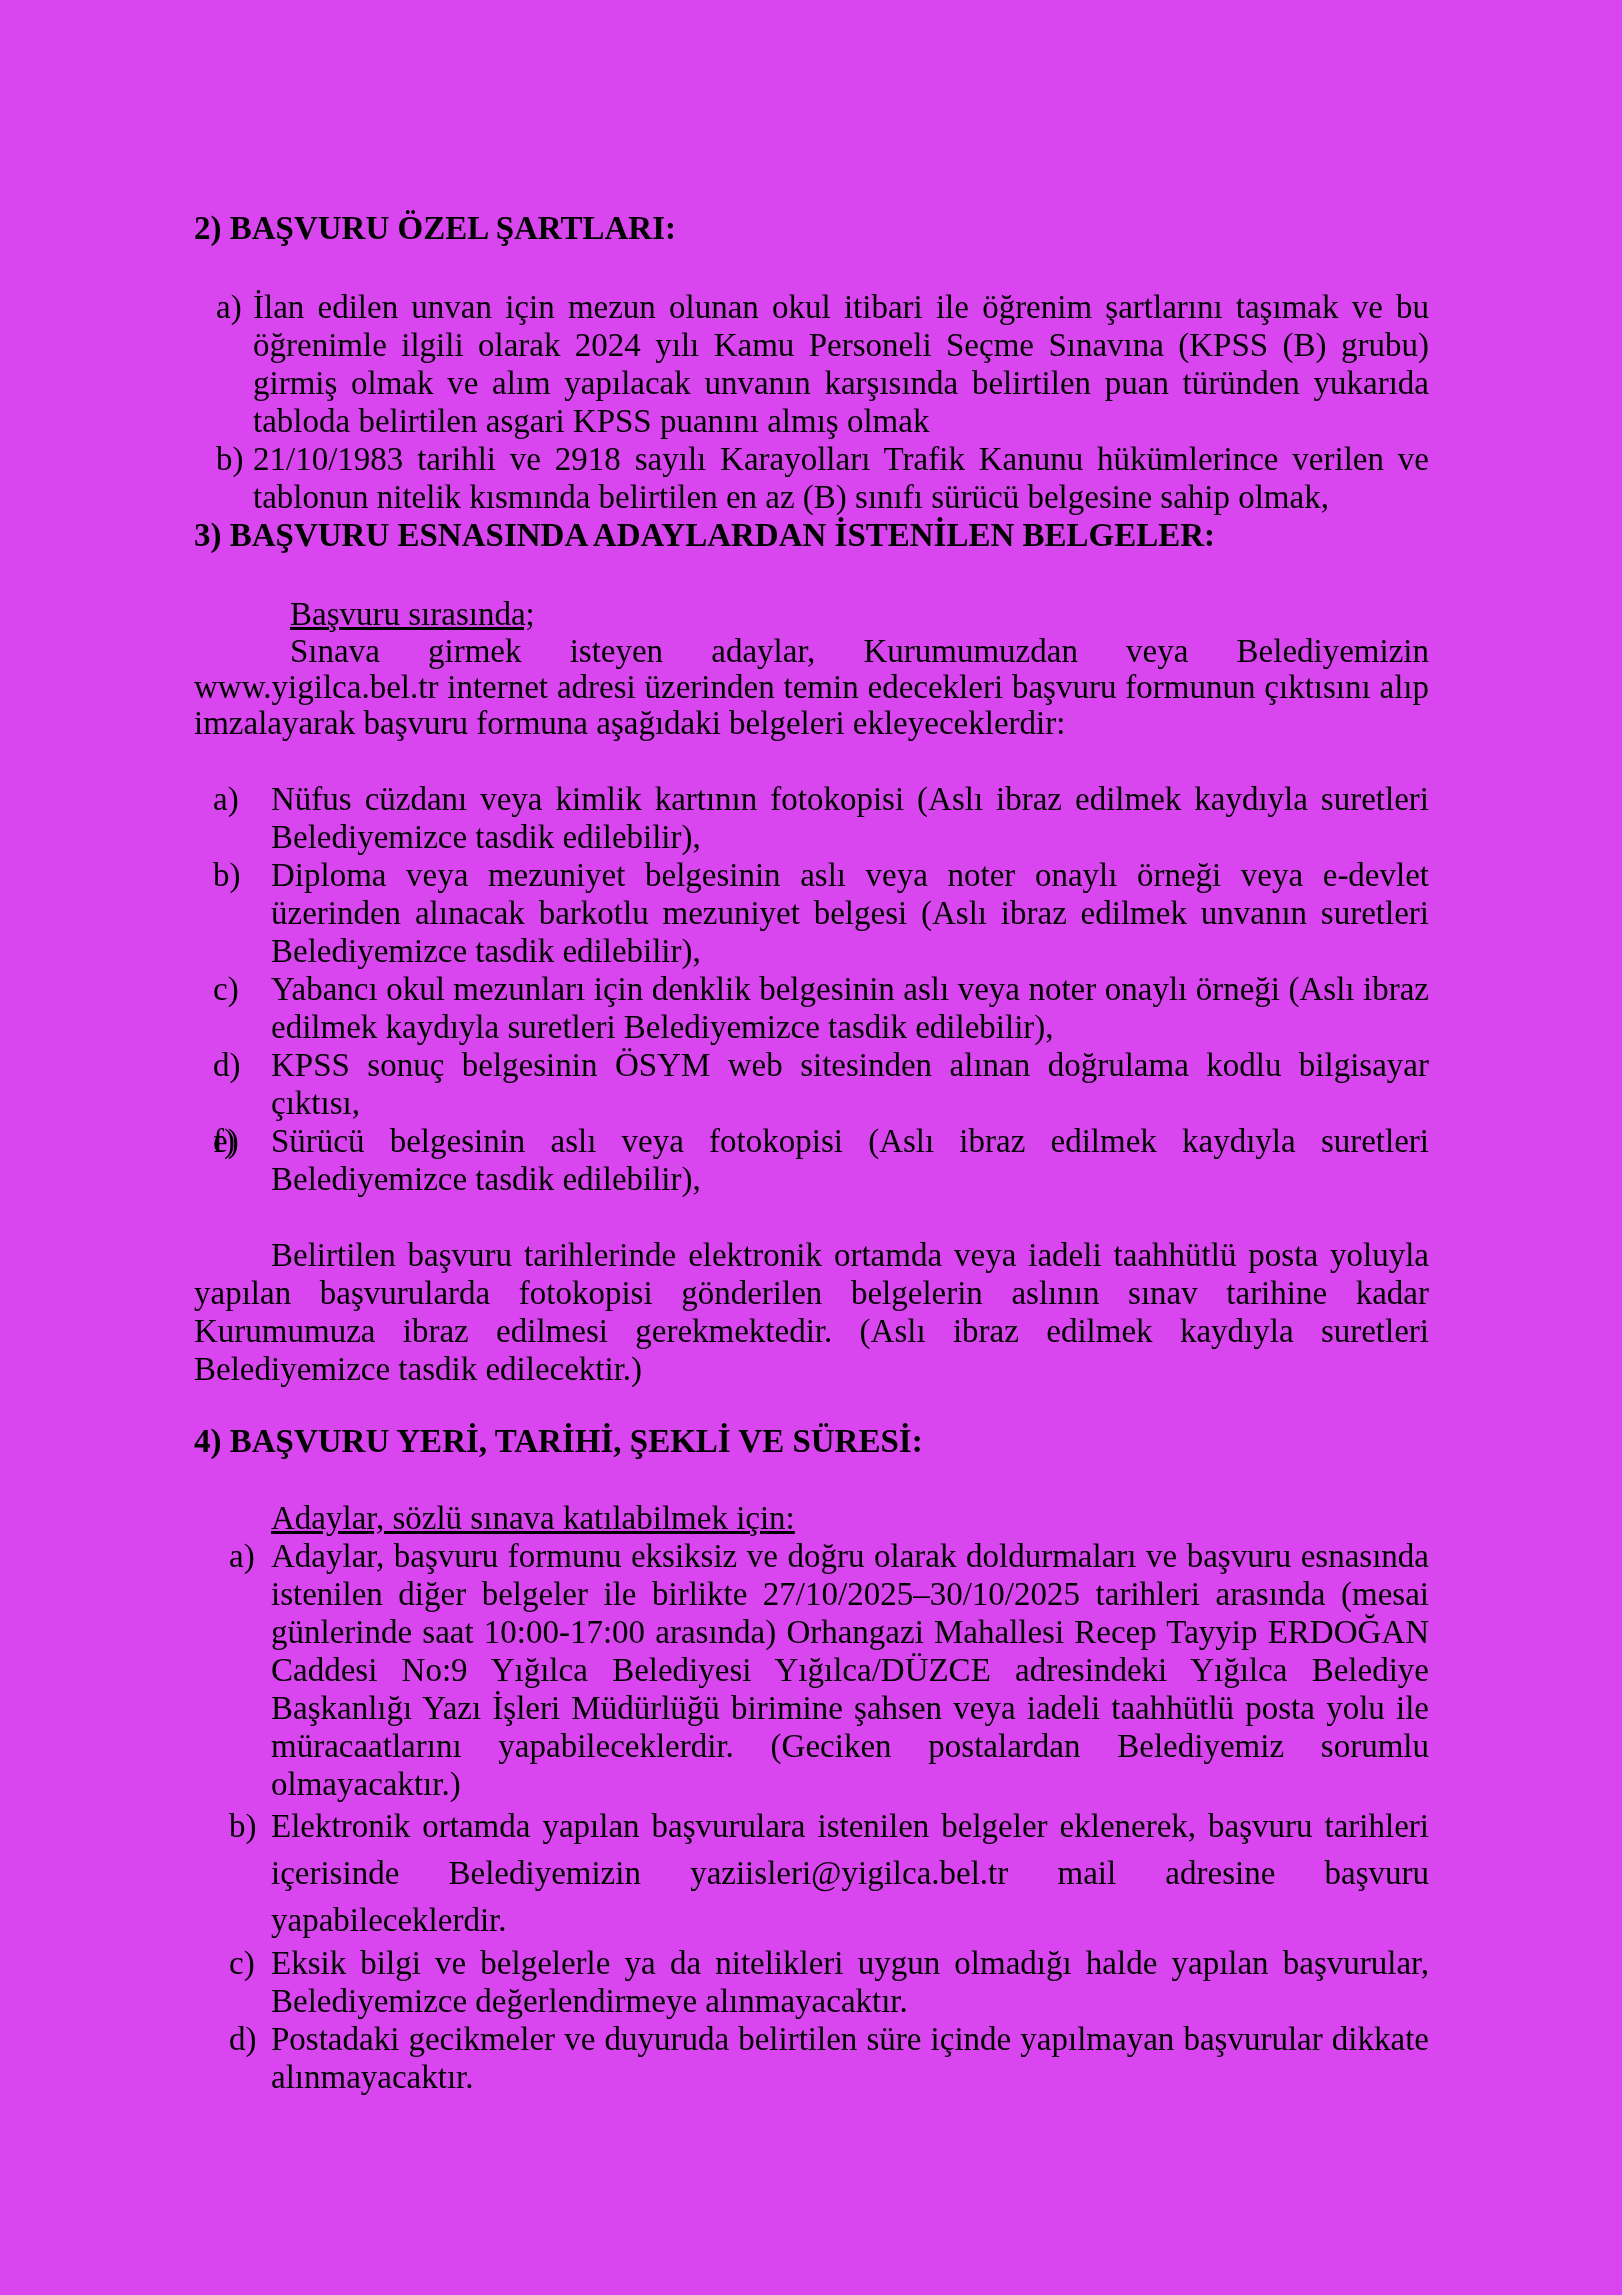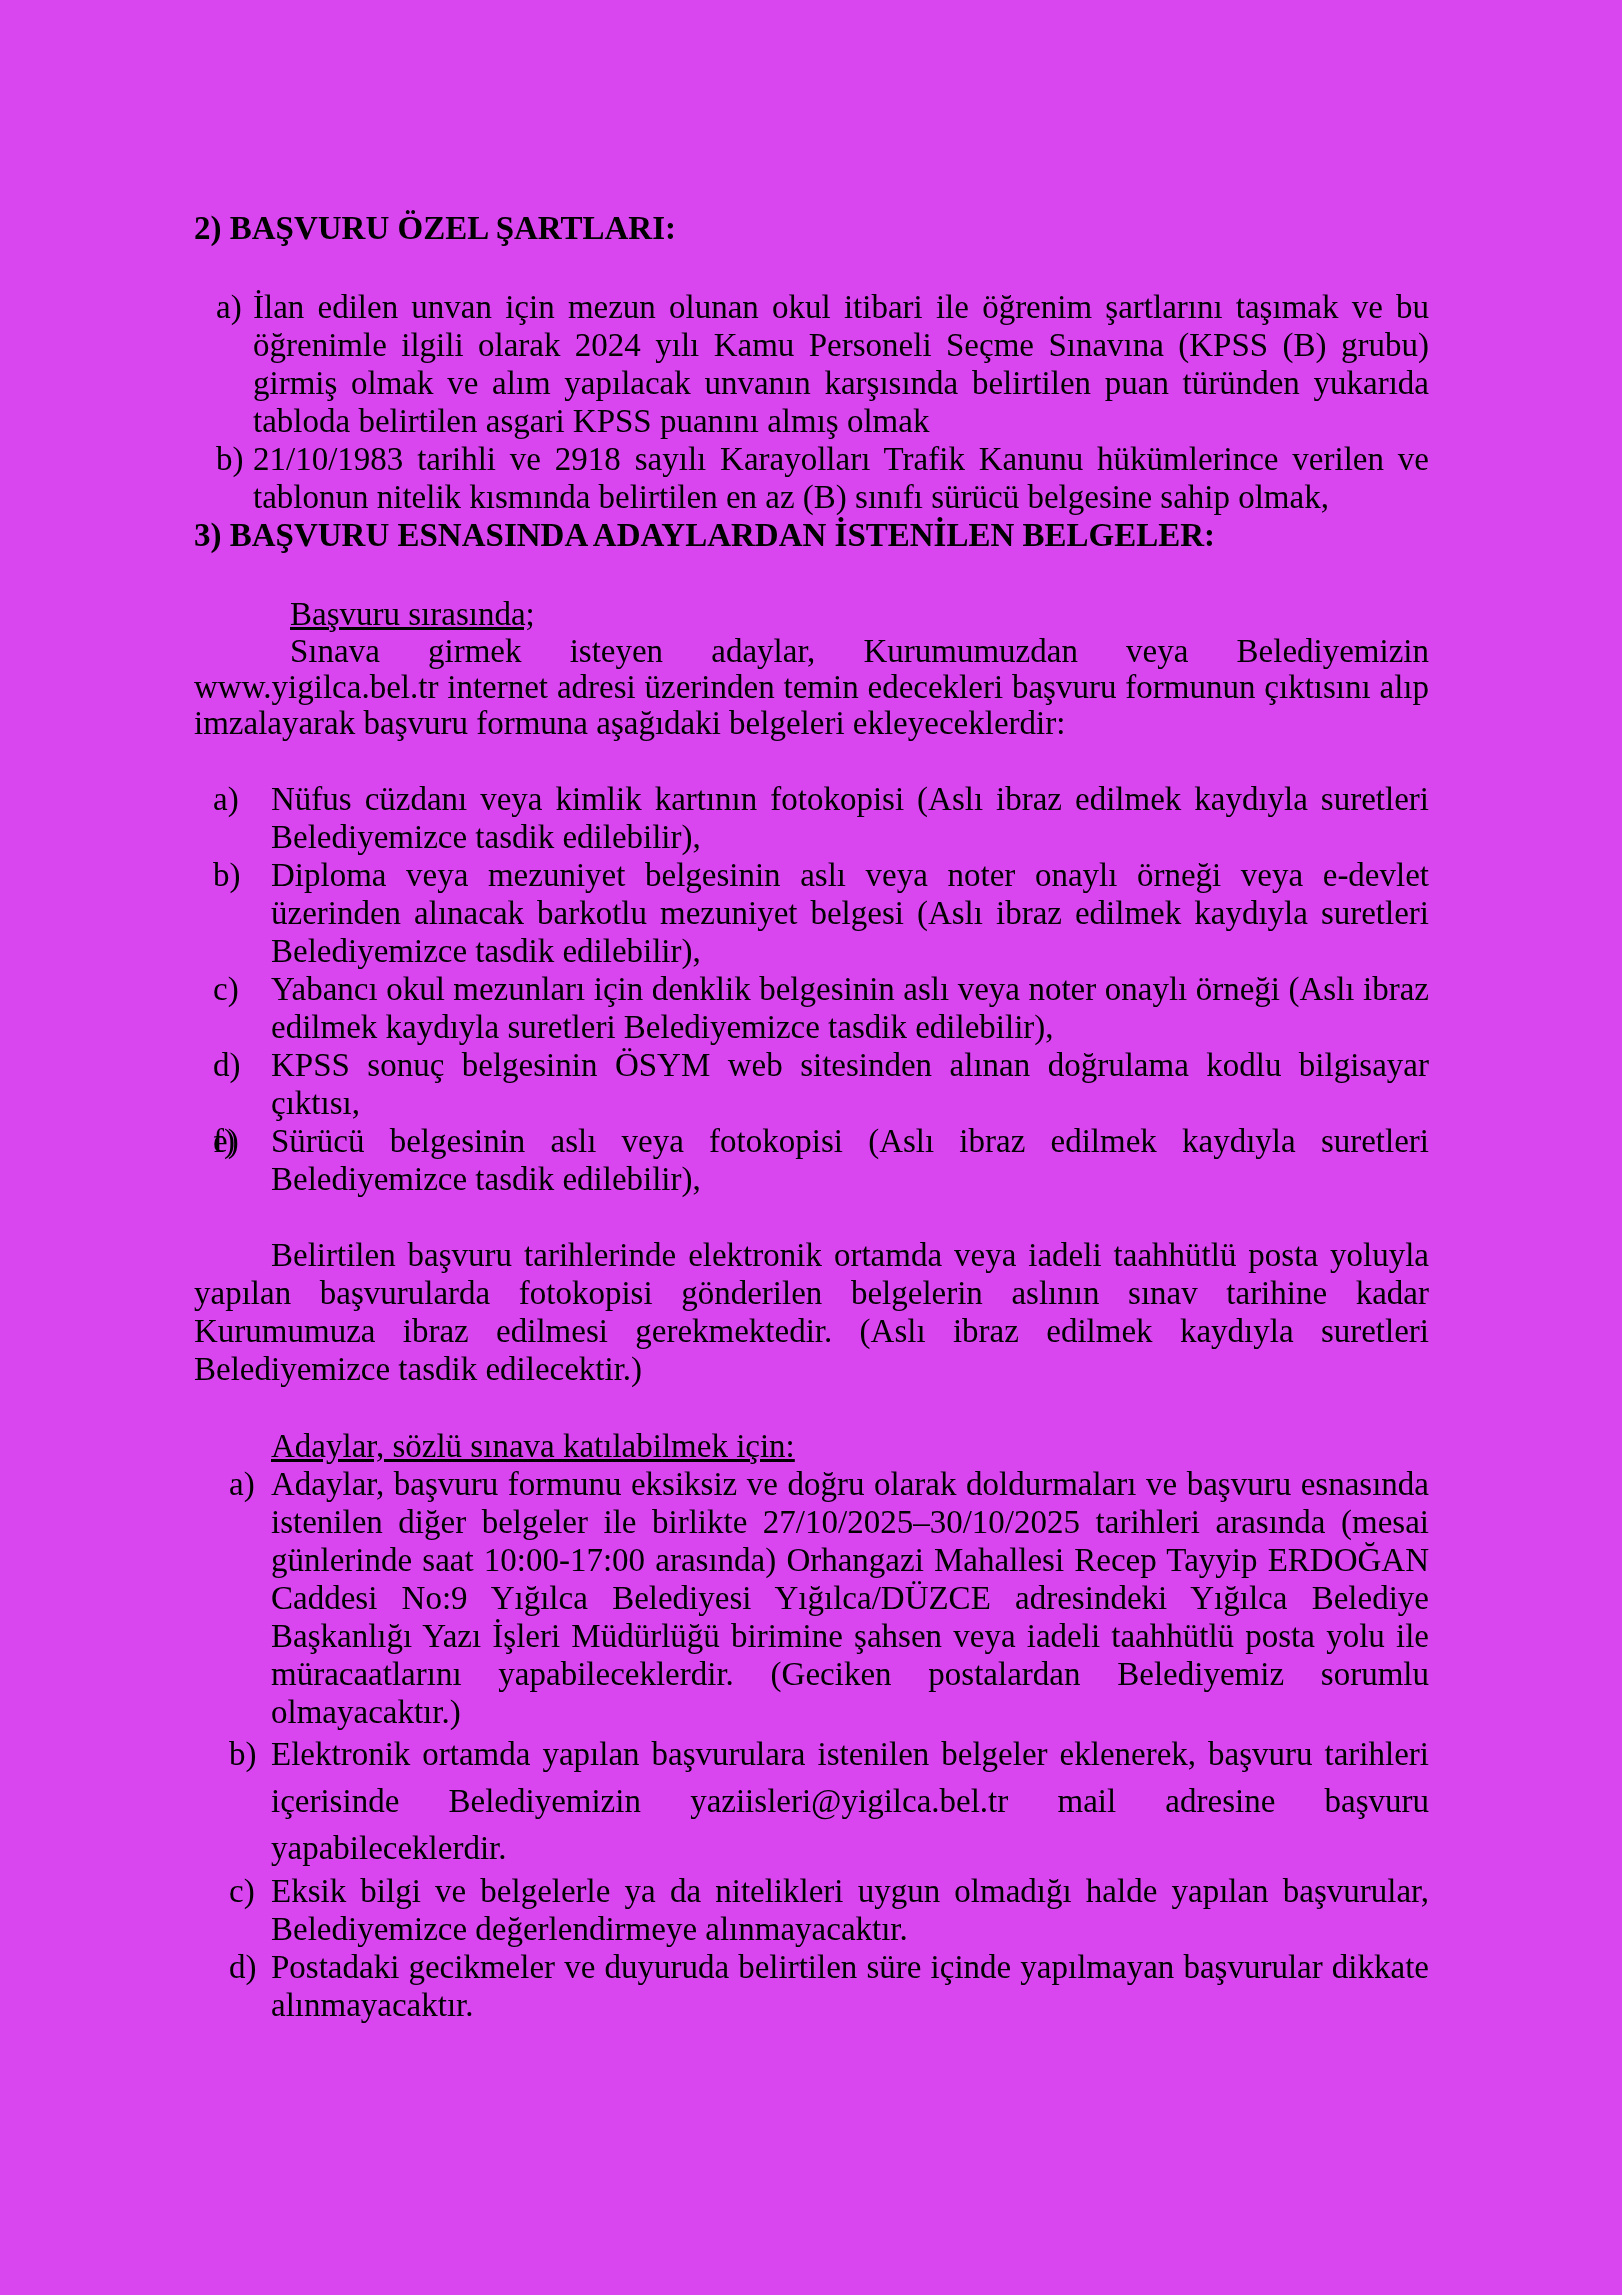--- a/index.html
+++ b/index.html
@@ -53,21 +53,21 @@
         <span class="ul">Başvuru sırasında;</span>
       </p>
       <p class="para" style="text-indent:96px; line-height:36px;">Sınava girmek isteyen adaylar, Kurumumuzdan veya Belediyemizin www.yigilca.bel.tr internet adresi üzerinden temin edecekleri başvuru formunun çıktısını alıp imzalayarak başvuru formuna aşağıdaki belgeleri ekleyeceklerdir:</p>
       <ol class="list s3" style="margin-top:39px;">
         <li>
           <span class="marker">a)</span>
           <span>Nüfus cüzdanı veya kimlik kartının fotokopisi (Aslı ibraz edilmek kaydıyla suretleri Belediyemizce tasdik edilebilir),</span>
         </li>
         <li>
           <span class="marker">b)</span>
-          <span>Diploma veya mezuniyet belgesinin aslı veya noter onaylı örneği veya e-devlet üzerinden alınacak barkotlu mezuniyet belgesi (Aslı ibraz edilmek kaydıyla suretleri Belediyemizce tasdik edilebilir),</span>
+          <span>Diploma veya mezuniyet belgesinin aslı veya noter onaylı örneği veya e-devlet üzerinden alınacak barkotlu mezuniyet belgesi (Aslı ibraz edilmek unvanın suretleri Belediyemizce tasdik edilebilir),</span>
         </li>
         <li>
           <span class="marker">c)</span>
           <span>Yabancı okul mezunları için denklik belgesinin aslı veya noter onaylı örneği (Aslı ibraz edilmek kaydıyla suretleri Belediyemizce tasdik edilebilir),</span>
         </li>
         <li>
           <span class="marker">d)</span>
           <span>KPSS sonuç belgesinin ÖSYM web sitesinden alınan doğrulama kodlu bilgisayar çıktısı,</span>
         </li>
         <li>
@@ -75,20 +75,21 @@
         </li>
         <li>
           <span class="marker">f)</span>
           <span>Sürücü belgesinin aslı veya fotokopisi (Aslı ibraz edilmek kaydıyla suretleri Belediyemizce tasdik edilebilir),</span>
         </li>
       </ol>
       <p class="para" style="margin-top:38px; text-indent:77px; line-height:38px;">Belirtilen başvuru tarihlerinde elektronik ortamda veya iadeli taahhütlü posta yoluyla yapılan başvurularda fotokopisi gönderilen belgelerin aslının sınav tarihine kadar Kurumumuza ibraz edilmesi gerekmektedir. (Aslı ibraz edilmek kaydıyla suretleri Belediyemizce tasdik edilecektir.)</p>
     </section>
 
     <section style="margin-top:34px;">
+      <h2 class="heading">4) BAŞVURU YERİ, TARİHİ, ŞEKLİ VE SÜRESİ:</h2>
       <p class="para" style="margin-top:39px; padding-left:77px;">
         <span class="ul">Adaylar, sözlü sınava katılabilmek için:</span>
       </p>
       <ol class="list s4">
         <li>
           <span class="marker">a)</span>
           <span>Adaylar, başvuru formunu eksiksiz ve doğru olarak doldurmaları ve başvuru esnasında istenilen diğer belgeler ile birlikte 27/10/2025–30/10/2025 tarihleri arasında (mesai günlerinde saat 10:00-17:00 arasında) Orhangazi Mahallesi Recep Tayyip ERDOĞAN Caddesi No:9 Yığılca Belediyesi Yığılca/DÜZCE adresindeki Yığılca Belediye Başkanlığı Yazı İşleri Müdürlüğü birimine şahsen veya iadeli taahhütlü posta yolu ile müracaatlarını yapabileceklerdir. (Geciken postalardan Belediyemiz sorumlu olmayacaktır.)</span>
         </li>
         <li class="wide">
           <span class="marker">b)</span>

